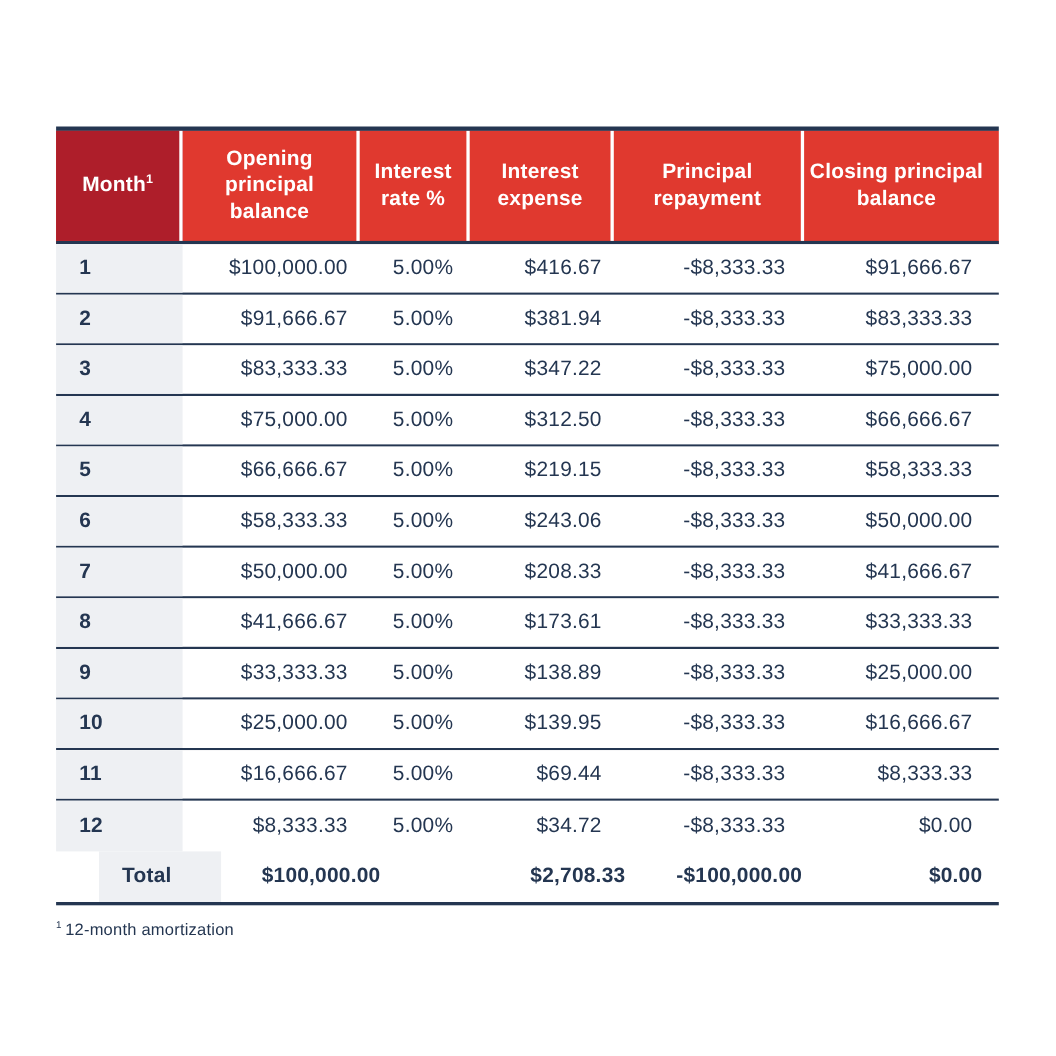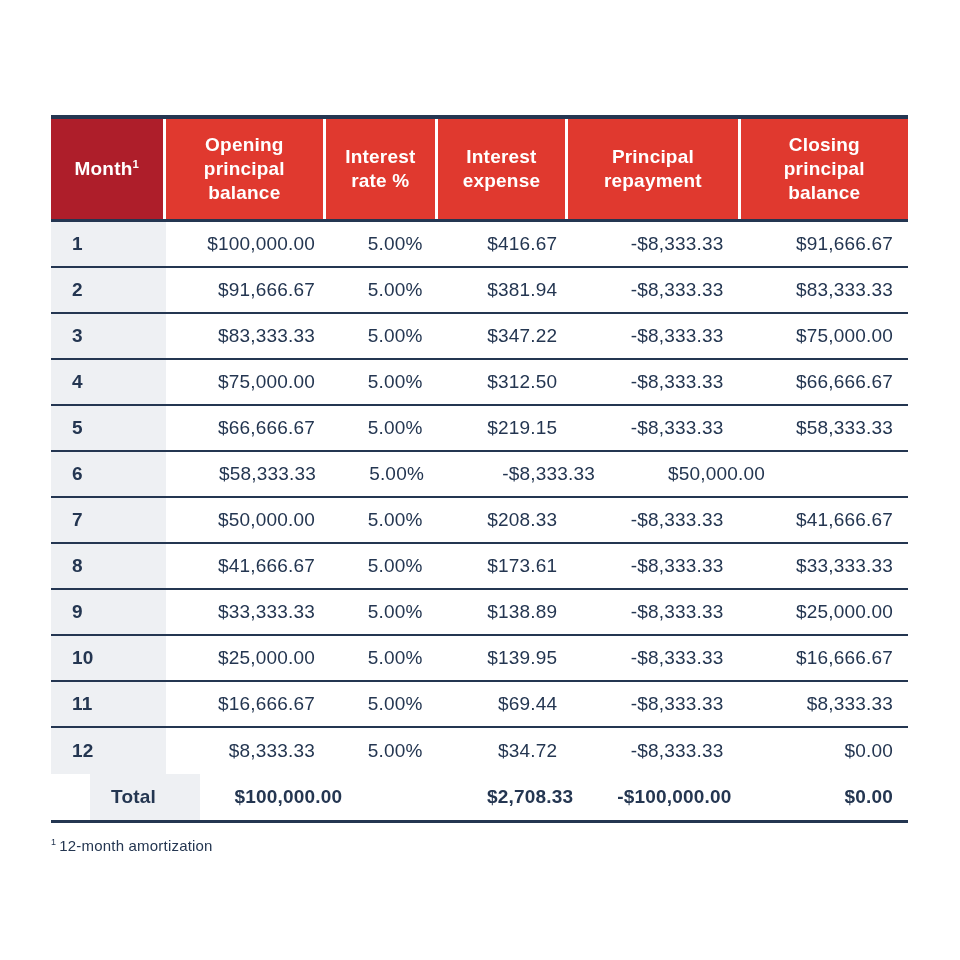--- a/index.html
+++ b/index.html
@@ -57,21 +57,21 @@
     font-size:19px;
     letter-spacing:.2px;
   }
   .row:last-child{ border-bottom:none; }
   .cell{
     display:flex; align-items:center;
     box-sizing:border-box;
   }
   .c0{ width:115px; }
   .c1{ width:161px; }
-  .c2{ width:112px; }
+  .c2{ width:100px; }
   .c3{ width:131px; }
   .c4{ width:173px; }
   .c5{ width:168px; }
   .cell.c0{
     background:var(--row-gray);
     padding-left:21px;
     font-weight:700;
   }
   .cell.num{ justify-content:flex-end; }
   .cell.c1{ padding-right:11px;padding-left:16px; }
@@ -143,20 +143,21 @@
     <div class="cell c1 num">$66,666.67</div>
     <div class="cell c2 num">5.00%</div>
     <div class="cell c3 num">$219.15</div>
     <div class="cell c4 num">-$8,333.33</div>
     <div class="cell c5 num">$58,333.33</div>
   </div>
         <div class="row">
     <div class="cell c0">6</div>
     <div class="cell c1 num">$58,333.33</div>
     <div class="cell c2 num">5.00%</div>
+    <div class="cell c3 num">$243.06</div>
     <div class="cell c4 num">-$8,333.33</div>
     <div class="cell c5 num">$50,000.00</div>
   </div>
         <div class="row">
     <div class="cell c0">7</div>
     <div class="cell c1 num">$50,000.00</div>
     <div class="cell c2 num">5.00%</div>
     <div class="cell c3 num">$208.33</div>
     <div class="cell c4 num">-$8,333.33</div>
     <div class="cell c5 num">$41,666.67</div>

